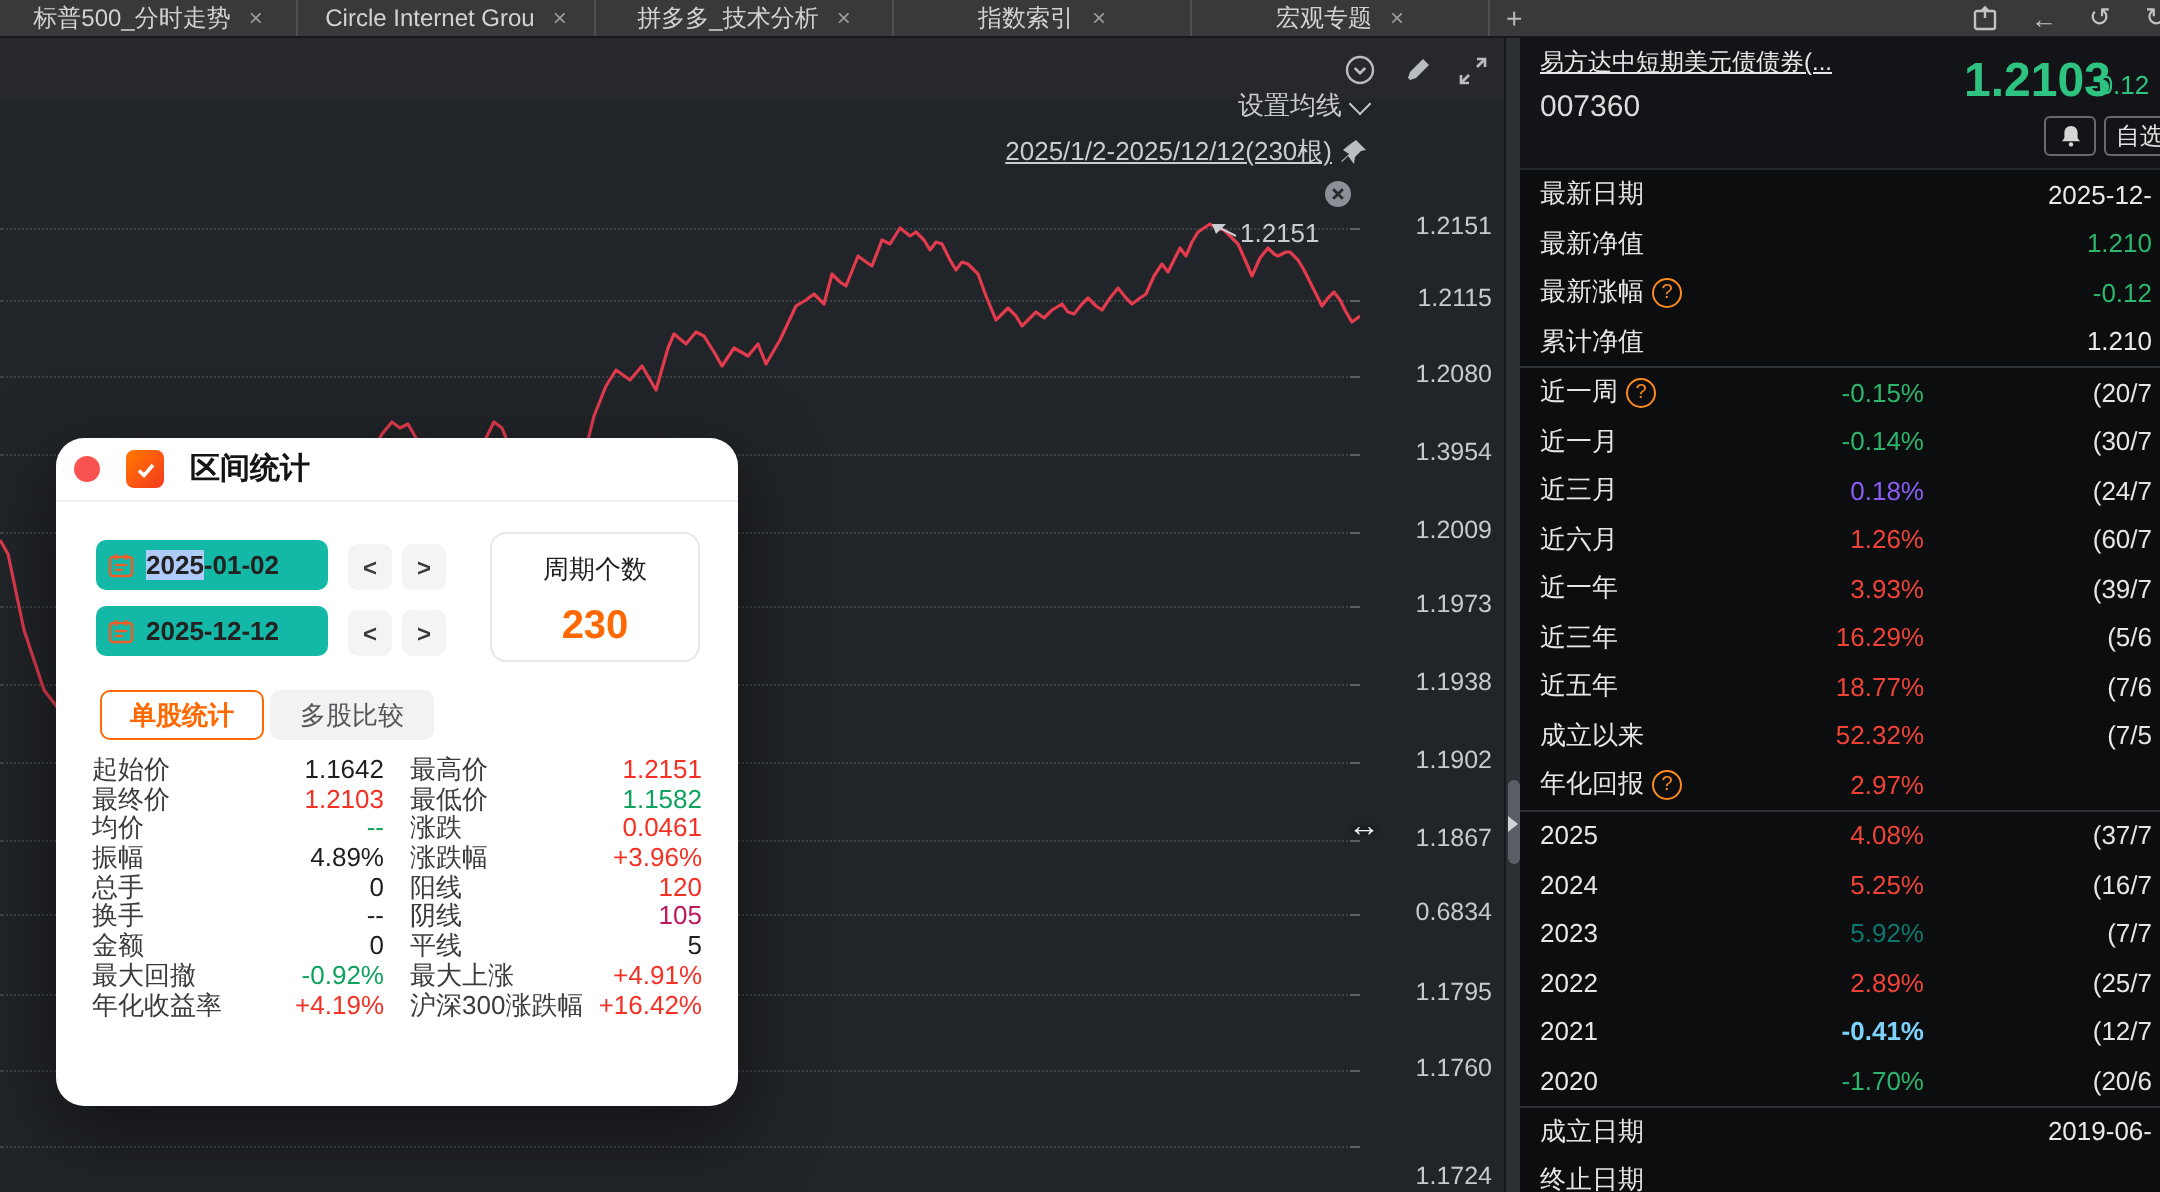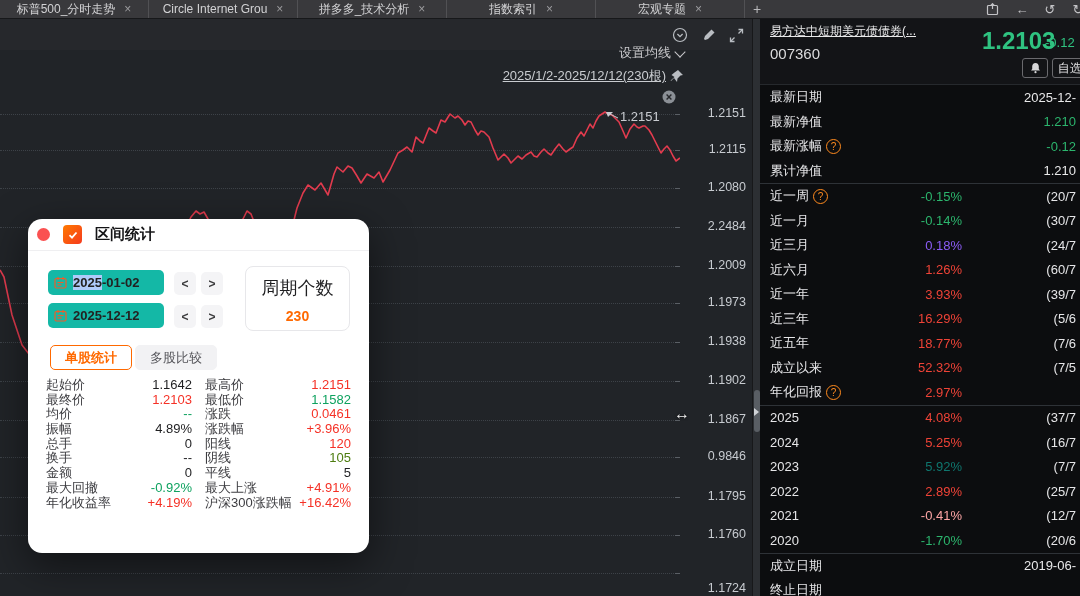--- a/index.html
+++ b/index.html
@@ -77,22 +77,22 @@
   .dlg-check{width:19px;height:19px;border-radius:4px;background:linear-gradient(135deg,#ff7a00,#f53a1e);
              display:flex;align-items:center;justify-content:center;flex:none;}
   .dlg-title{font-size:15px;font-weight:bold;color:#141416;}
   .date-input{position:absolute;left:20px;width:110px;height:25px;background:#14b8a6;border-radius:5px;
               display:flex;align-items:center;gap:6px;padding-left:6px;font-weight:bold;color:#222;}
   .date-input .sel{background:#aecbfa;}
   .stepper{position:absolute;width:22px;height:23px;background:#f4f4f6;border-radius:5px;color:#3a3a3c;
            font-weight:bold;display:flex;align-items:center;justify-content:center;font-size:12px;}
   .period-box{position:absolute;left:217px;top:47px;width:103px;height:63px;border:1px solid #e7e7ea;
               border-radius:8px;background:#fff;text-align:center;}
-  .period-box .p-lbl{margin-top:9px;font-size:18px;color:#1f1f21;}
-  .period-box .p-val{margin-top:8px;font-size:14px;font-weight:bold;}
+  .period-box .p-lbl{margin-top:9px;font-size:13px;color:#1f1f21;}
+  .period-box .p-val{margin-top:8px;font-size:20px;font-weight:bold;}
   .dlg-tabs{position:absolute;left:22px;top:126px;display:flex;gap:3px;}
   .dlg-tab{height:23px;padding:0 14px;display:flex;align-items:center;border-radius:5px;font-size:13px;}
   .dlg-tab.active{border:1px solid #ff6900;color:#ff6900;background:#fff;font-weight:bold;}
   .dlg-tab.inactive{background:#f2f2f4;color:#55555a;border:1px solid #f2f2f4;}
   .stats{position:absolute;left:18px;top:159px;width:305px;display:flex;gap:13px;}
   .stat-col{flex:1;display:flex;flex-direction:column;}
   .stat-row{display:flex;justify-content:space-between;height:14.7px;line-height:14.7px;white-space:nowrap;}
   .stat-row .s-lbl{color:#3c3c40;}
   svg{display:block;}
 </style>
@@ -163,27 +163,27 @@
         <div class="tick" style="top: 497px;"></div>
         <div class="gridline" style="top: 535px;"></div>
         <div class="tick" style="top: 535px;"></div>
         <div class="gridline" style="top: 573px;"></div>
         <div class="tick" style="top: 573px;"></div>
       </div>
     <div id="axis-layer">
         <div class="axis-label" style="top: 106px;">1.2151</div>
         <div class="axis-label" style="top: 142px;">1.2115</div>
         <div class="axis-label" style="top: 180px;">1.2080</div>
-        <div class="axis-label" style="top: 219px;">2.2484</div>
+        <div class="axis-label" style="top: 219px;">1.3954</div>
         <div class="axis-label" style="top: 258px;">1.2009</div>
         <div class="axis-label" style="top: 295px;">1.1973</div>
         <div class="axis-label" style="top: 334px;">1.1938</div>
         <div class="axis-label" style="top: 373px;">1.1902</div>
         <div class="axis-label" style="top: 412px;">1.1867</div>
-        <div class="axis-label" style="top: 449px;">0.9846</div>
+        <div class="axis-label" style="top: 449px;">0.6834</div>
         <div class="axis-label" style="top: 489px;">1.1795</div>
         <div class="axis-label" style="top: 527px;">1.1760</div>
         <div class="axis-label" style="top: 565px; margin-top: 16px;">1.1724</div>
       </div>
 
     <svg id="line-svg" style="position:absolute;left:0;top:85px;" width="680" height="511" viewBox="0 85 680 511">
       <path id="line-path" fill="none" stroke="#e23b4e" stroke-width="1.6" stroke-linejoin="round" d="M0 270 L4 277 L12 315 L22 345 L32 358 L45 342 L58 362 L72 350 L85 368 L100 352 L112 342 L125 345 L138 330 L148 305 L158 268 L168 235 L178 222 L186 227 L191 217 L196 211 L200 214 L204 212 L208 219 L214 233 L222 242 L230 233 L238 226 L243 219 L247 211 L251 214 L255 224 L260 240 L266 254 L272 249 L279 258 L286 247 L292 228 L297 208 L303 193 L308 185 L315 190 L321 183 L328 195 L334 174 L337 167 L343 172 L348 166 L352 168 L357 176 L361 183 L367 174 L374 178 L379 172 L383 182 L390 170 L398 153 L403 150 L407 147 L412 152 L416 137 L420 141 L423 143 L429 128 L433 131 L436 133 L441 120 L445 122 L450 114 L455 118 L458 116 L462 120 L465 125 L468 121 L471 122 L475 130 L478 135 L481 131 L484 132 L489 137 L493 148 L498 160 L504 154 L508 158 L511 163 L515 159 L518 156 L522 159 L526 155 L531 152 L534 156 L537 157 L541 152 L544 149 L548 153 L551 155 L555 149 L559 144 L563 149 L566 152 L570 149 L573 147 L577 138 L581 132 L584 136 L588 128 L590 124 L593 128 L596 121 L599 116 L602 114 L605 112 L608 114 L612 115 L616 119 L619 122 L623 131 L626 138 L630 129 L634 124 L637 127 L639 128 L643 126 L645 126 L649 130 L652 135 L655 141 L658 147 L661 153 L664 149 L667 146 L670 150 L673 156 L676 161 L680 158"></path>
       <path d="M618 118 L608 113" stroke="#c9ccd1" stroke-width="1"></path>
       <path d="M606 112 L613 112 L608 117 Z" fill="#c9ccd1"></path>
     </svg>
@@ -301,21 +301,21 @@
             <div class="stat-row">
               <span class="s-lbl">涨跌幅</span>
               <span style="color: rgb(245, 49, 38);">+3.96%</span>
             </div>
             <div class="stat-row">
               <span class="s-lbl">阳线</span>
               <span style="color: rgb(245, 49, 38);">120</span>
             </div>
             <div class="stat-row">
               <span class="s-lbl">阴线</span>
-              <span style="color: #4d7c0f;">105</span>
+              <span style="color: #be185d;">105</span>
             </div>
             <div class="stat-row">
               <span class="s-lbl">平线</span>
               <span style="color: rgb(31, 31, 33);">5</span>
             </div>
             <div class="stat-row">
               <span class="s-lbl">最大上涨</span>
               <span style="color: rgb(245, 49, 38);">+4.91%</span>
             </div>
             <div class="stat-row">
@@ -428,21 +428,21 @@
             <span class="pct" style="color: #0f766e;">5.92%</span>
             <span class="rank">(7/7</span>
           </div>
           <div class="rp-row">
             <span class="lbl">2022</span>
             <span class="pct" style="color: rgb(239, 67, 55);">2.89%</span>
             <span class="rank">(25/7</span>
           </div>
           <div class="rp-row">
             <span class="lbl">2021</span>
-            <span class="pct" style="color: #fca5a5;">-0.41%</span>
+            <span class="pct" style="color: #7dd3fc; font-weight: bold;">-0.41%</span>
             <span class="rank">(12/7</span>
           </div>
           <div class="rp-row">
             <span class="lbl">2020</span>
             <span class="pct" style="color: rgb(44, 181, 109);">-1.70%</span>
             <span class="rank">(20/6</span>
           </div>
         </div>
       <div class="rp-section" id="sec-footer" style="border-bottom:none;">
           <div class="rp-row">

